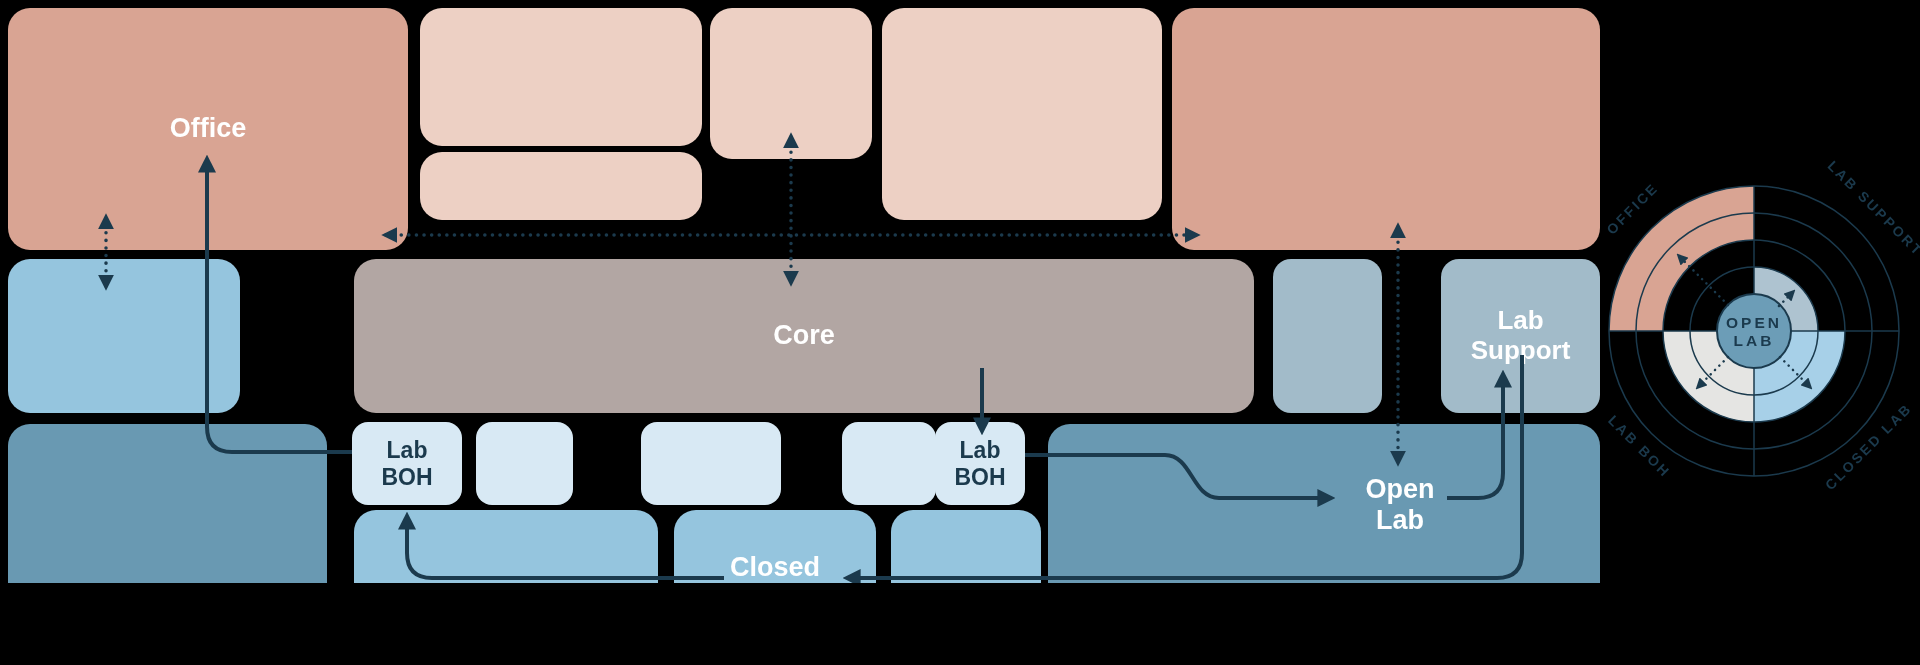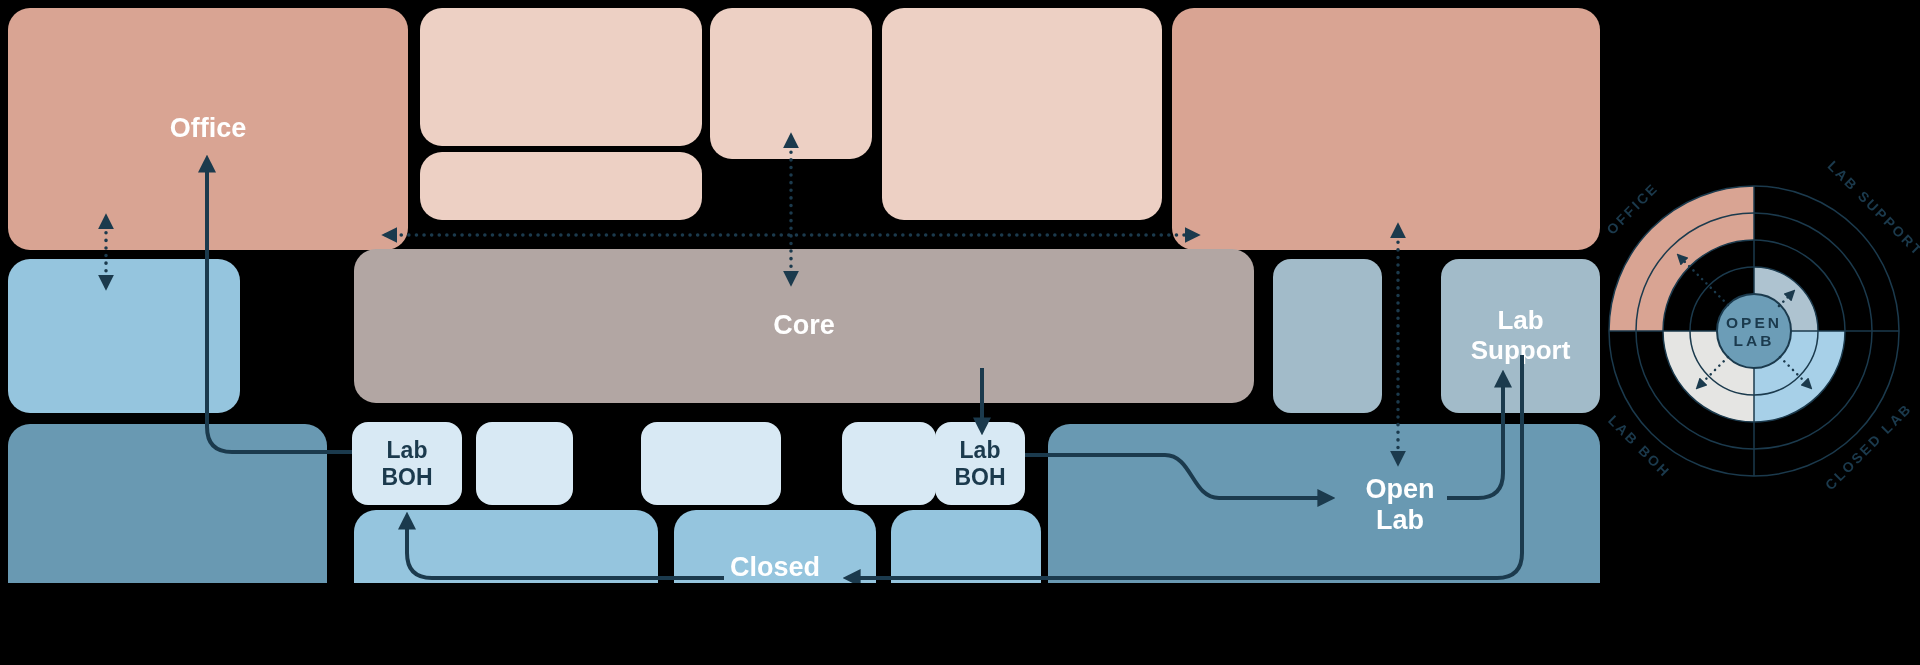--- a/index.html
+++ b/index.html
@@ -13,21 +13,21 @@
   .lbl.navy{color:#1b3a4d;font-size:23px;}
   
   .b-office      {left:8px;   top:8px;   width:400px; height:242px; background:#d9a493;}
   .b-pink-a      {left:420px; top:8px;   width:282px; height:138px; background:#edd0c4;}
   .b-pink-b      {left:420px; top:152px; width:282px; height:68px;  background:#edd0c4;}
   .b-pink-c      {left:710px; top:8px;   width:162px; height:151px; background:#edd0c4;}
   .b-pink-d      {left:882px; top:8px;   width:280px; height:212px; background:#edd0c4;}
   .b-salmon-r    {left:1172px;top:8px;   width:428px; height:242px; background:#d9a493;}
   
   .b-blue-left   {left:8px;   top:259px; width:232px; height:154px; background:#95c5de;}
-  .b-core        {left:354px; top:249px; width:900px; height:154px; background:#b2a6a3;}
+  .b-core        {left:354px; top:259px; width:900px; height:154px; background:#b2a6a3;}
   .b-bluegray-sm {left:1273px;top:259px; width:109px; height:154px; background:#a2bbc9;border-radius:18px;}
   .b-labsupport  {left:1441px;top:259px; width:159px; height:154px; background:#a2bbc9;border-radius:18px;}
   .b-labsupport .lbl{font-size:26px;}
   
   .b-dark-left   {left:8px;   top:424px; width:319px; height:233px; background:#6999b2;}
   .b-labboh-1    {left:352px; top:422px; width:110px; height:83px;  background:#d8e9f4;}
   .b-pale-2      {left:476px; top:422px; width:97px;  height:83px;  background:#d8e9f4;}
   .b-pale-3      {left:641px; top:422px; width:140px; height:83px;  background:#d8e9f4;}
   .b-pale-4      {left:842px; top:422px; width:94px;  height:83px;  background:#d8e9f4;}
   .b-labboh-2    {left:935px; top:422px; width:90px;  height:83px;  background:#d8e9f4;}

